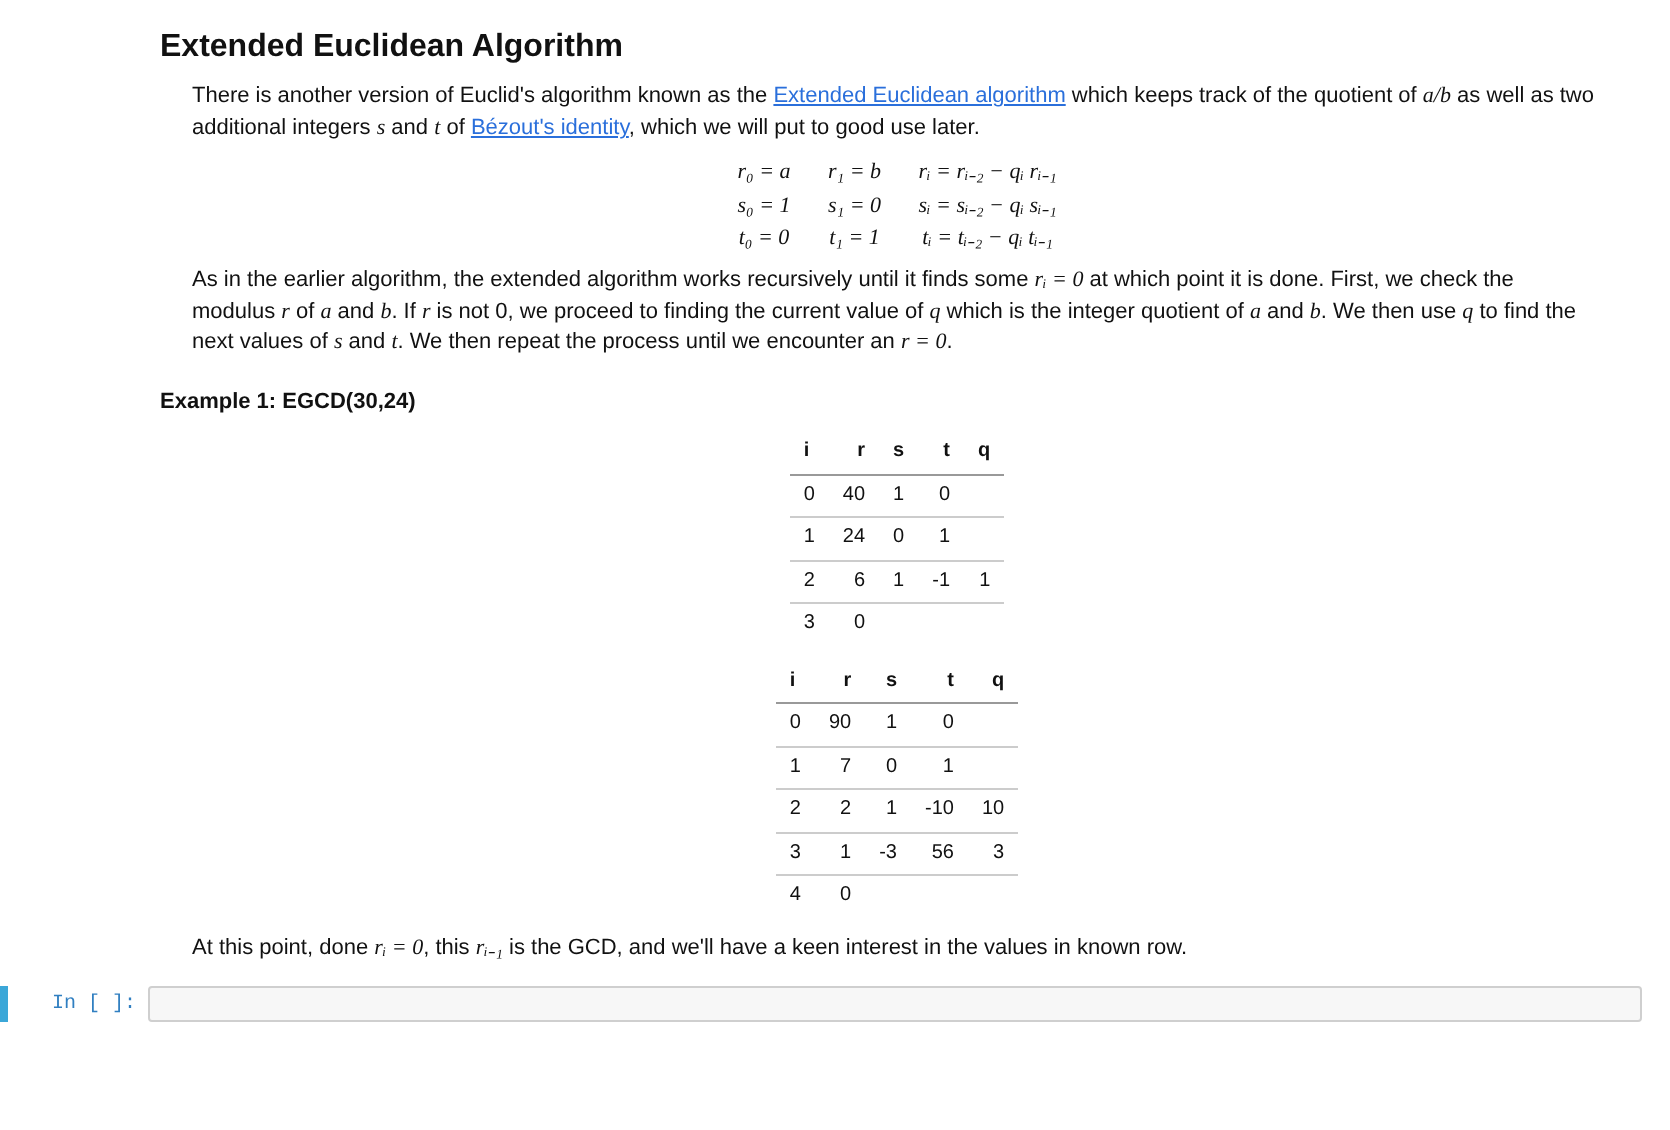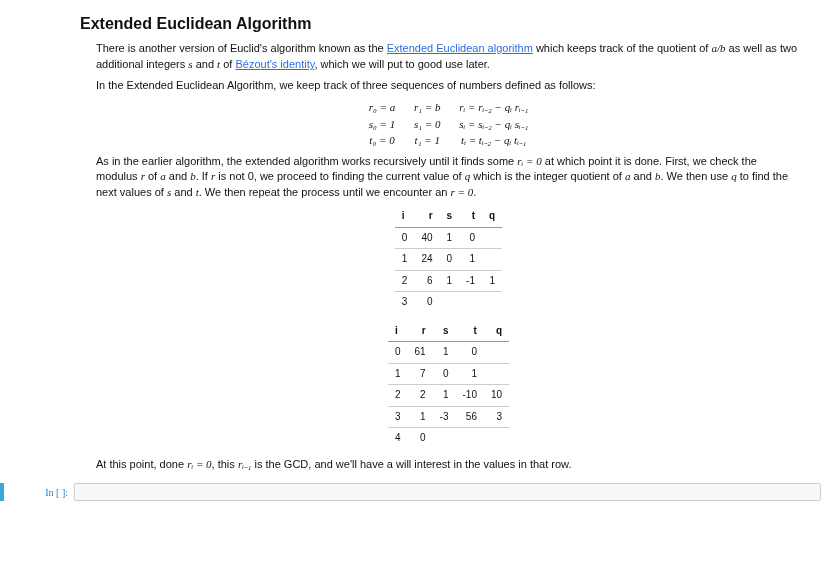--- a/index.html
+++ b/index.html
@@ -62,21 +62,21 @@
       align-items: stretch;
       margin-top: 10px;
       border-left: 4px solid #3ba7d8;
       padding-left: 0;
     }
     .prompt {
       width: 70px;
       min-width: 70px;
       text-align: right;
       padding: 4px 6px 0 0;
-      font-family: Liberation Serif, serif;
+      font-family: Liberation Mono, monospace;
       font-size: 10px;
       color: #307fc1;
     }
     .input-area {
       flex: 1;
       border: 1px solid #cfcfcf;
       background: #f7f7f7;
       min-height: 18px;
       margin-right: 14px;
       border-radius: 2px;
@@ -89,38 +89,38 @@
 <body>
 
 <div class="notebook">
   <div class="cell-content">
     <h2>Extended Euclidean Algorithm</h2>
 
     <p>
       <span>There is another version of Euclid's algorithm known as the </span><a href="#">Extended Euclidean algorithm</a><span> which keeps track of the quotient of </span><span class="ital">a/b</span><span> as well as two additional integers </span><span class="ital">s</span><span> and </span><span class="ital">t</span><span> of </span><a href="#">Bézout's identity</a><span>, which we will put to good use later.</span>
     </p>
 
-    <p>In the Extended Euclidean Algorithm, we keep track of three sequences of numbers defined as follows:</p>
 
     <div class="math-block">
       <span class="col">r₀ = a
 s₀ = 1
 t₀ = 0</span>
       <span class="col">r₁ = b
 s₁ = 0
 t₁ = 1</span>
       <span class="col">rᵢ = rᵢ₋₂ − qᵢ rᵢ₋₁
 sᵢ = sᵢ₋₂ − qᵢ sᵢ₋₁
 tᵢ = tᵢ₋₂ − qᵢ tᵢ₋₁</span>
     </div>
 
     <p>
       <span>As in the earlier algorithm, the extended algorithm works recursively until it finds some </span><span class="ital">rᵢ = 0</span><span> at which point it is done. First, we check the modulus </span><span class="ital">r</span><span> of </span><span class="ital">a</span><span> and </span><span class="ital">b</span><span>. If </span><span class="ital">r</span><span> is not 0, we proceed to finding the current value of </span><span class="ital">q</span><span> which is the integer quotient of </span><span class="ital">a</span><span> and </span><span class="ital">b</span><span>. We then use </span><span class="ital">q</span><span> to find the next values of </span><span class="ital">s</span><span> and </span><span class="ital">t</span><span>. We then repeat the process until we encounter an </span><span class="ital">r = 0</span><span>.</span>
     </p>
 
+    <div class="example-title">Example 1: EGCD(30,24)</div>
 
     <table class="data">
       <tbody>
           <tr>
         <th>i</th>
         <th>r</th>
         <th>s</th>
         <th>t</th>
         <th>q</th>
       </tr>
@@ -160,21 +160,21 @@
       <tbody>
           <tr>
         <th>i</th>
         <th>r</th>
         <th>s</th>
         <th>t</th>
         <th>q</th>
       </tr>
       <tr>
             <td>0</td>
-            <td>61</td>
+            <td>90</td>
             <td>1</td>
             <td>0</td>
             <td></td>
           </tr>
       <tr>
             <td>1</td>
             <td>7</td>
             <td>0</td>
             <td>1</td>
             <td></td>
@@ -197,21 +197,21 @@
             <td>4</td>
             <td>0</td>
             <td></td>
             <td></td>
             <td></td>
           </tr>
     </tbody>
       </table>
 
     <p>
-      <span>At this point, done </span><span class="ital">rᵢ = 0</span><span>, this </span><span class="ital">rᵢ₋₁</span><span> is the GCD, and we'll have a will interest in the values in that row.</span>
+      <span>At this point, done </span><span class="ital">rᵢ = 0</span><span>, this </span><span class="ital">rᵢ₋₁</span><span> is the GCD, and we'll have a keen interest in the values in known row.</span>
     </p>
   </div>
 
   <div class="code-cell">
     <div class="prompt">In [ ]:</div>
     <div class="input-area"></div>
   </div>
 </div>
 
 </body></html>

